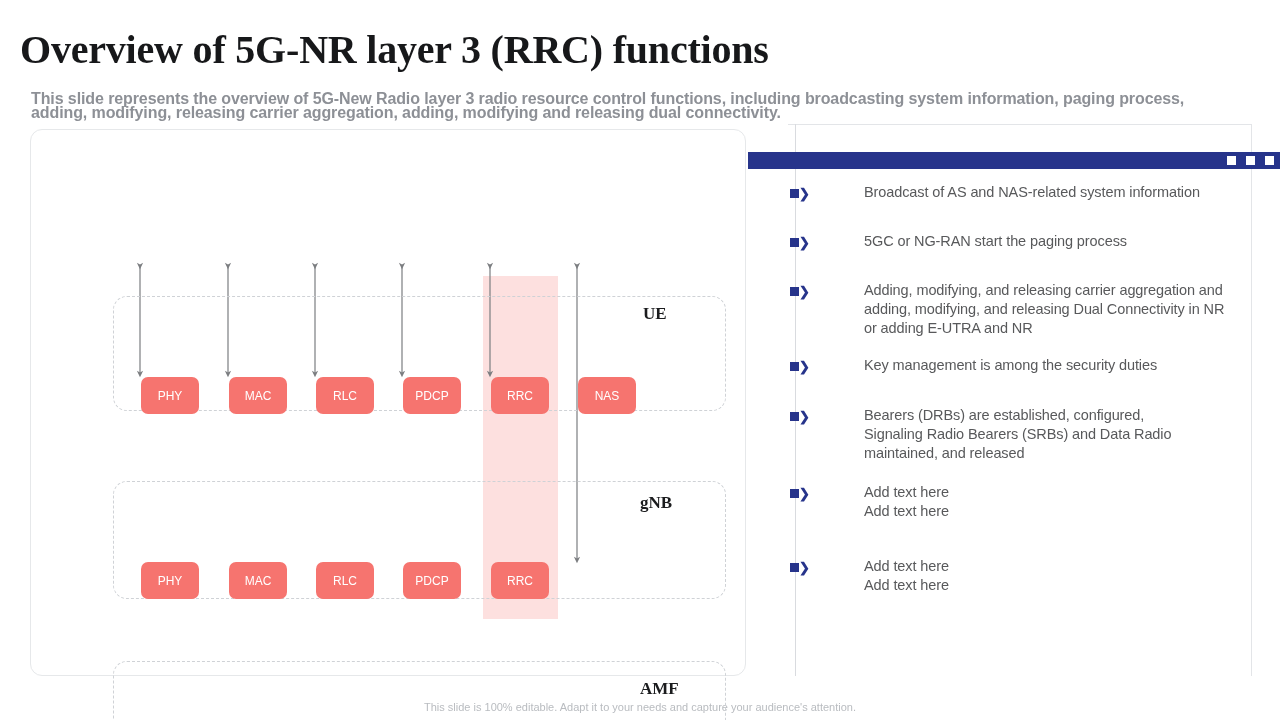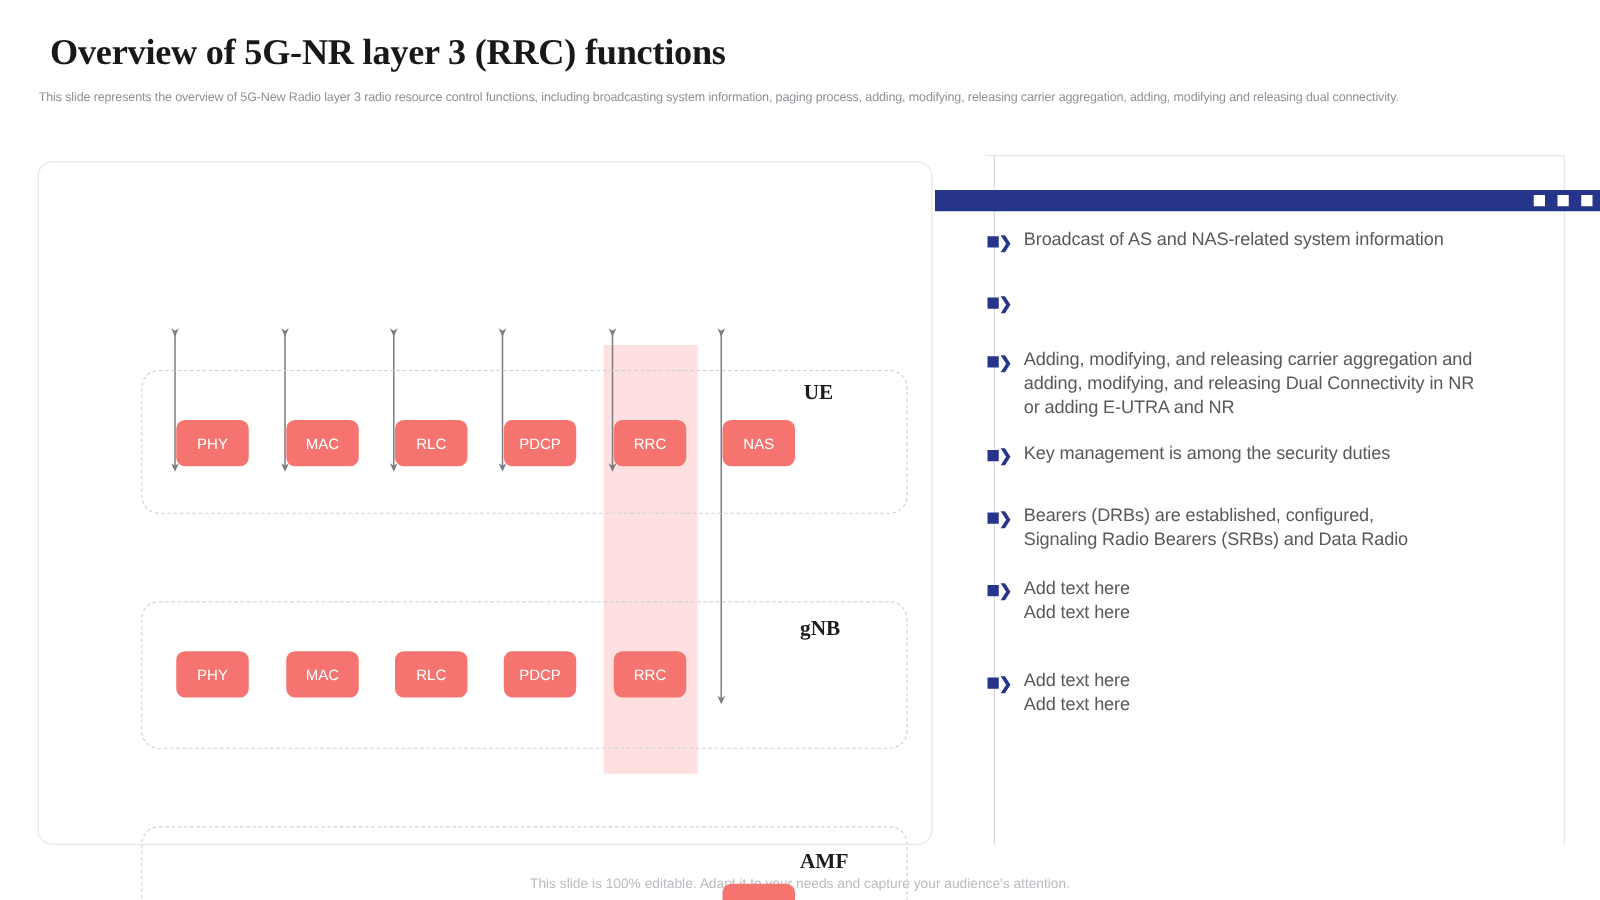--- a/index.html
+++ b/index.html
@@ -12,38 +12,39 @@
     height: 720px;
     position: relative;
     overflow: hidden;
     font-family: "Liberation Sans", sans-serif;
     -webkit-font-smoothing: antialiased;
   }
 
   
   .slide-title {
     position: absolute;
-    left: 40px;
+    left: 20px;
     top: 26px;
     font-family: "Liberation Serif", serif;
     font-weight: bold;
-    font-size: 29px;
+    font-size: 40px;
     letter-spacing: -0.2px;
     color: #17181a;
     white-space: nowrap;
   }
   .slide-subtitle {
     position: absolute;
     left: 31px;
-    top: 72px;
+    top: 92px;
     width: 1195px;
-    font-size: 10px;
+    font-size: 16px;
     line-height: 14px;
     color: #8d9096;
     letter-spacing: -0.1px;
+    font-weight: bold;
   }
 
   
   .diagram-card {
     position: absolute;
     left: 30px;
     top: 129px;
     width: 716px;
     height: 547px;
     border: 1px solid #e6e8ea;
@@ -88,20 +89,21 @@
     height: 37px;
     border-radius: 7px;
     background: #f6746f;
     color: #ffffff;
     font-size: 12px;
     display: flex;
     align-items: center;
     justify-content: center;
     z-index: 3;
     box-sizing: border-box;
+    margin-top: 41px;
   }
 
   
   .arrow-layer {
     position: absolute;
     left: 0; top: 0;
     width: 716px; height: 547px;
     z-index: 2;
     pointer-events: none;
   }
@@ -186,21 +188,21 @@
     color: #27348b;
     font-weight: bold;
   }
   .bullet-text {
     font-size: 14.5px;
     line-height: 19px;
     color: #58595b;
     letter-spacing: -0.1px;
     max-width: 412px;
   }
-  .bullet-text .ln { display: block; }
+  .bullet-text .ln { display: block; margin-left: 45px; }
 
   
   .footer-note {
     position: absolute;
     left: 0;
     top: 701px;
     width: 1280px;
     text-align: center;
     font-size: 11px;
     color: #b9bcc0;
@@ -273,20 +275,23 @@
     <span class="bullet-text">
       <span class="ln">Broadcast of AS and NAS-related system information</span>
     </span>
   </div>
 
   <div class="bullet-row" style="margin-bottom:30px;">
     <span class="bullet-icon">
       <span class="b-sq"></span>
         <span class="b-ch">❯</span>
     </span>
+    <span class="bullet-text">
+      <span class="ln">5GC or NG-RAN start the paging process</span>
+    </span>
   </div>
 
   <div class="bullet-row" style="margin-bottom:18px;">
     <span class="bullet-icon">
       <span class="b-sq"></span>
         <span class="b-ch">❯</span>
     </span>
     <span class="bullet-text">
       <span class="ln">Adding, modifying, and releasing carrier aggregation and</span>
       <span class="ln">adding, modifying, and releasing Dual Connectivity in NR</span>
@@ -305,20 +310,21 @@
   </div>
 
   <div class="bullet-row" style="margin-bottom:20px;">
     <span class="bullet-icon">
       <span class="b-sq"></span>
         <span class="b-ch">❯</span>
     </span>
     <span class="bullet-text">
       <span class="ln">Bearers (DRBs) are established, configured,</span>
       <span class="ln">Signaling Radio Bearers (SRBs) and Data Radio</span>
+      <span class="ln">maintained, and released</span>
     </span>
   </div>
 
   <div class="bullet-row" style="margin-bottom:36px;">
     <span class="bullet-icon">
       <span class="b-sq"></span>
         <span class="b-ch">❯</span>
     </span>
     <span class="bullet-text">
       <span class="ln">Add text here</span>

